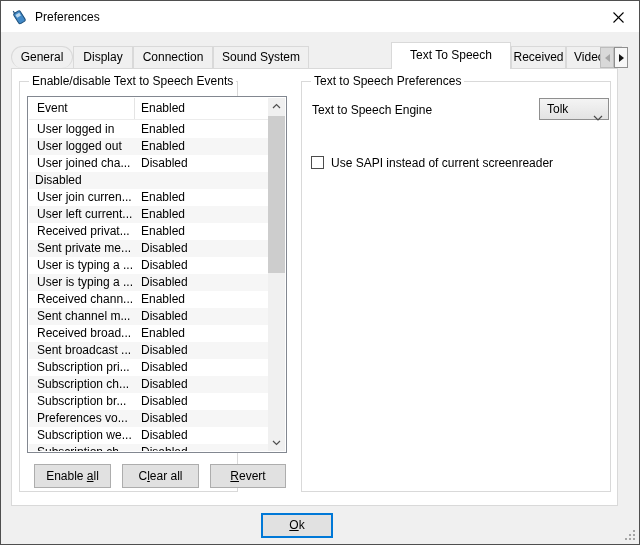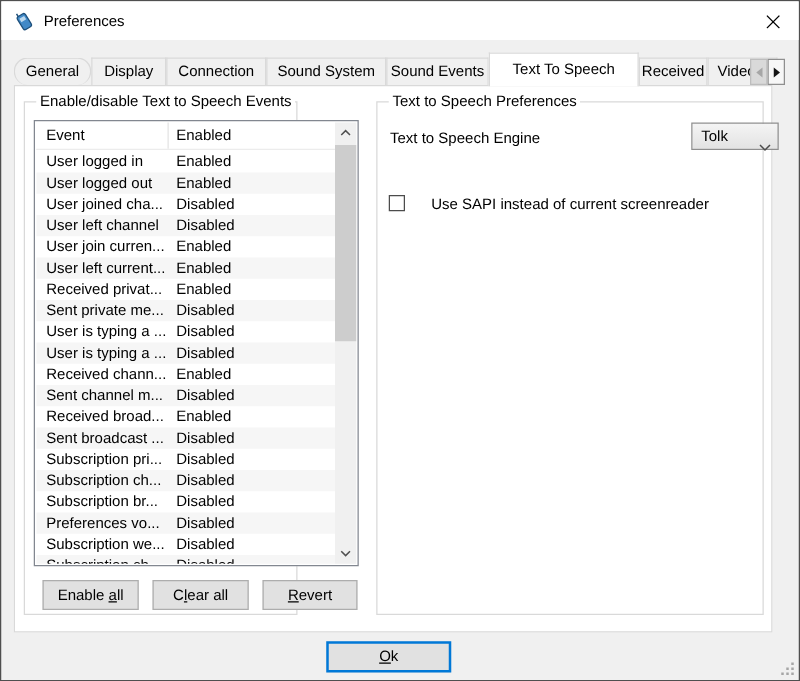--- a/index.html
+++ b/index.html
@@ -113,31 +113,31 @@
   .mn { text-decoration: underline; }
   #btn-enable-all { left: 14px;  top: 382px; width: 77px; }
   #btn-clear-all  { left: 102px; top: 382px; width: 77px; }
   #btn-revert     { left: 190px; top: 382px; width: 76px; }
   
   .engine-label { position: absolute; left: 10px; top: 21px; }
   .combo {
     position: absolute; left: 237px; top: 16px; width: 70px; height: 22px;
     border: 1px solid #8f8f8f;
     background: linear-gradient(#f4f4f4, #e3e3e3);
-    line-height: 20px; padding-left: 7px; margin-left: 14px;
+    line-height: 20px; padding-left: 7px;
   }
   .combo-arrow { position: absolute; right: 5px; top: 8px; }
   .sapi-row {
     position: absolute; left: 9px; top: 73px; height: 15px;
-    display: flex; align-items: center; gap: 21px;
+    display: flex; align-items: center; gap: 7px;
   }
   .checkbox { width: 13px; height: 13px; background: #fff; border: 1px solid #4c4c4c; }
   
   #btn-ok {
-    left: 260px; top: 512px; width: 100px; height: 25px;
+    left: 260px; top: 512px; width: 72px; height: 25px;
     border: 2px solid #0078d7; line-height: 21px;
   }
   #btn-cancel { left: 350px; top: 512px; width: 76px; height: 25px; line-height: 23px; }
   .resize-grip { position: absolute; right: 3px; bottom: 3px; width: 13px; height: 13px; }
 </style>
 </head>
 <body>
 
 <div id="window">
 
@@ -157,21 +157,20 @@
         <line x1="0.5" y1="0.5" x2="10.5" y2="10.5" stroke="#000" stroke-width="1.1"></line>
         <line x1="10.5" y1="0.5" x2="0.5" y2="10.5" stroke="#000" stroke-width="1.1"></line>
       </svg>
     </span>
   </div>
 
   <div class="tab" id="tab-0">General</div>
   <div class="tab" id="tab-1">Display</div>
   <div class="tab" id="tab-2">Connection</div>
   <div class="tab" id="tab-3">Sound System</div>
-  <div class="tab" id="tab-4">Sound Events</div>
   <div class="tab active" id="tab-5">Text To Speech</div>
   <div class="tab" id="tab-6">Received</div>
   <div class="tab" id="tab-7">Video</div>
   <div class="tab-scroll" id="tabscroll-left">
     <span class="tri-left"></span>
   </div>
   <div class="tab-scroll" id="tabscroll-right">
     <span class="tri-right"></span>
   </div>
 
@@ -193,21 +192,20 @@
           </div>
             <div class="tts-row">
             <span class="cell-event">User logged out</span>
             <span class="cell-enabled">Enabled</span>
           </div>
             <div class="tts-row">
             <span class="cell-event">User joined cha...</span>
             <span class="cell-enabled">Disabled</span>
           </div>
             <div class="tts-row">
-            <span class="cell-event">User left channel</span>
             <span class="cell-enabled">Disabled</span>
           </div>
             <div class="tts-row">
             <span class="cell-event">User join curren...</span>
             <span class="cell-enabled">Enabled</span>
           </div>
             <div class="tts-row">
             <span class="cell-event">User left current...</span>
             <span class="cell-enabled">Enabled</span>
           </div>

